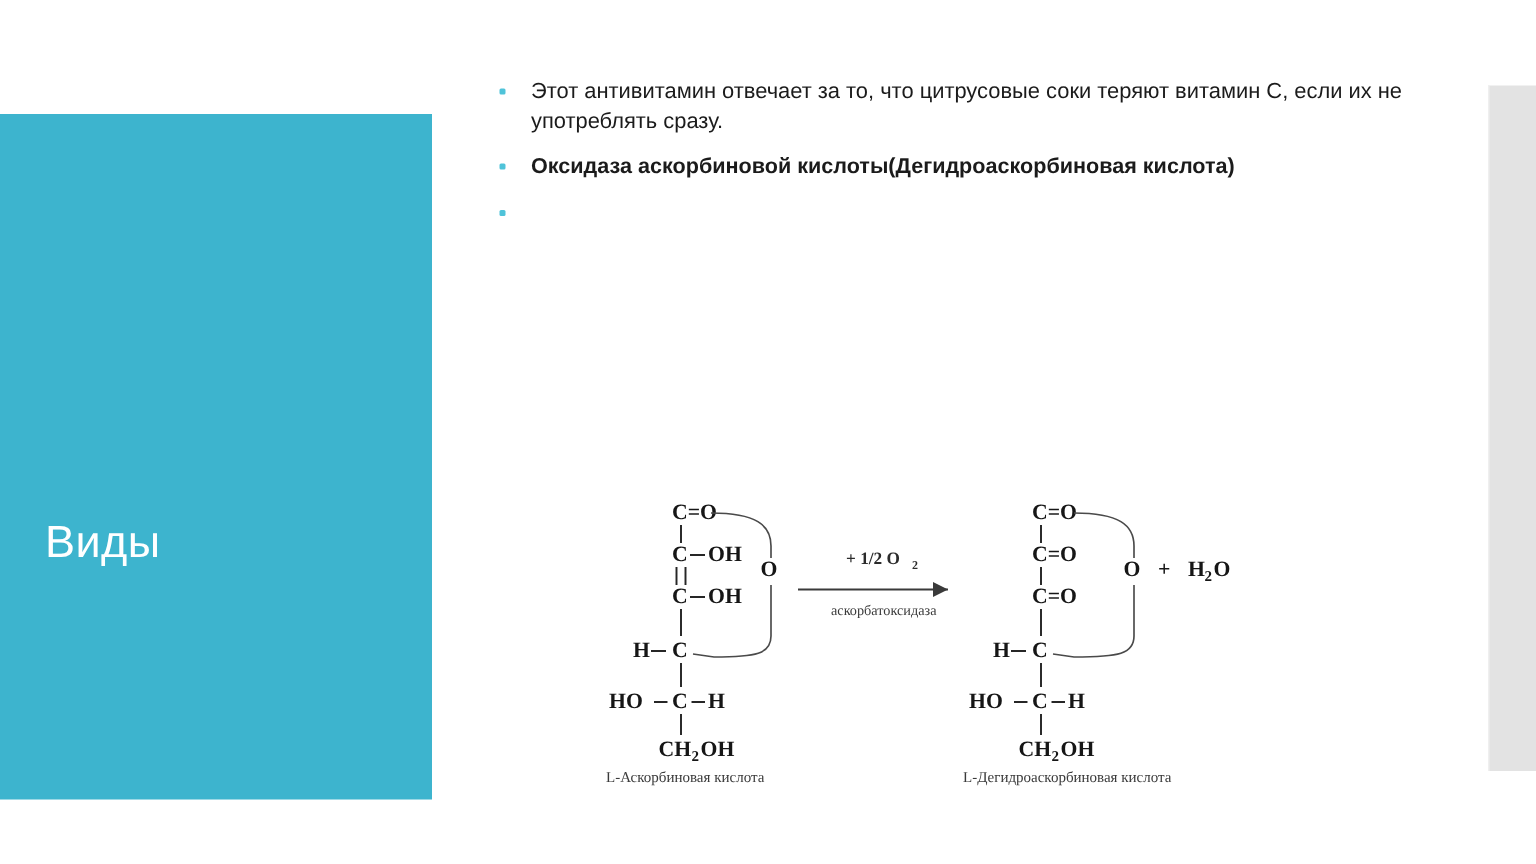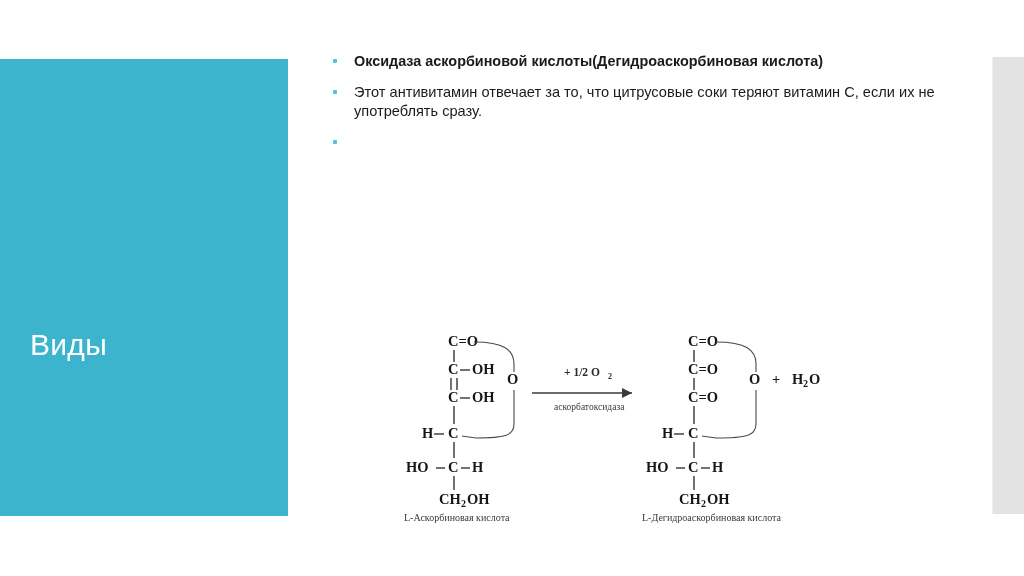--- a/index.html
+++ b/index.html
@@ -133,36 +133,36 @@
   }
   .bond { stroke: #262626; stroke-width: 1.3; }
   .bond-thin { stroke: #4a4a4a; stroke-width: 1.1; fill: none; }
   .arrow-line { stroke: #3a3a3a; stroke-width: 1.4; }
 </style>
 </head>
 <body>
 
 <div id="slide">
 
-  <div id="title-panel" style="background: rgb(61, 180, 206);">
+  <div id="title-panel" style="background: rgb(61, 180, 206); margin-top: 17px;">
     <div id="slide-title">Виды</div>
   </div>
 
   <div id="right-strip"></div>
 
   <div id="body-content">
+
+    <div class="bullet-item">
+      <span class="bullet-marker" style="background: rgb(79, 195, 217);"></span>
+      <span class="bullet-text">Этот антивитамин отвечает за то, что цитрусовые соки теряют витамин С, если их не употреблять сразу.</span>
+    </div>
 
     <div class="bullet-item strong-item">
       <span class="bullet-marker" style="background: rgb(79, 195, 217);"></span>
       <span class="bullet-text">Оксидаза аскорбиновой кислоты(Дегидроаскорбиновая кислота)</span>
-    </div>
-
-    <div class="bullet-item">
-      <span class="bullet-marker" style="background: rgb(79, 195, 217);"></span>
-      <span class="bullet-text">Этот антивитамин отвечает за то, что цитрусовые соки теряют витамин С, если их не употреблять сразу.</span>
     </div>
 
     <div class="bullet-item">
       <span class="bullet-marker" style="background: rgb(79, 195, 217);"></span>
     </div>
 
 
 
   </div>
 

